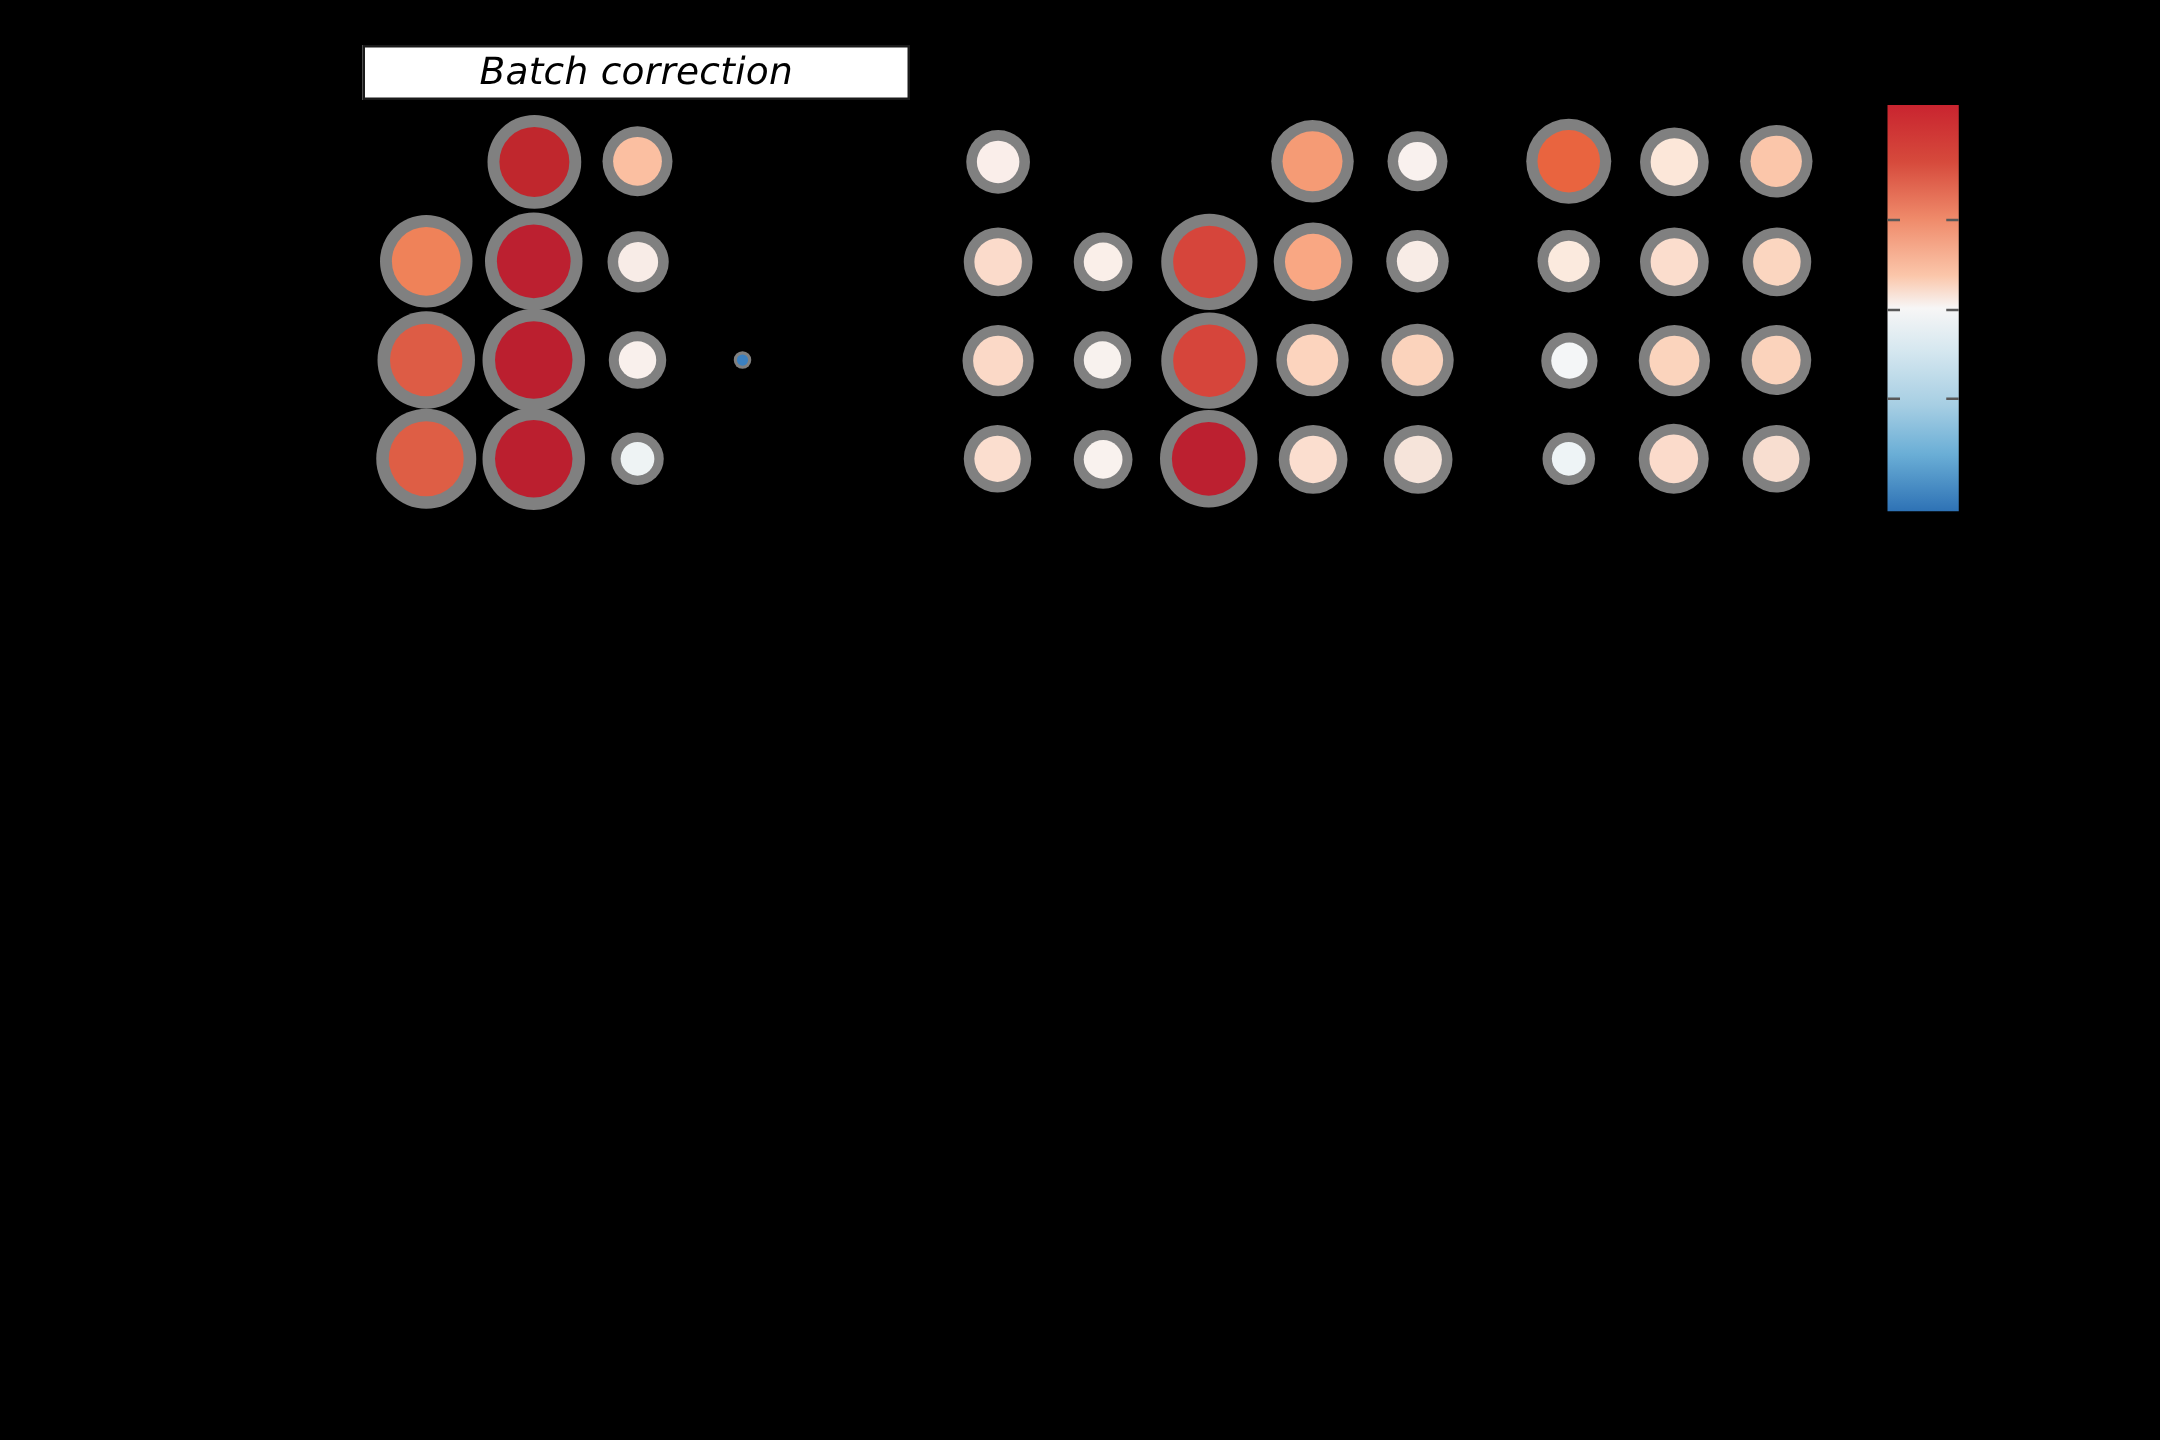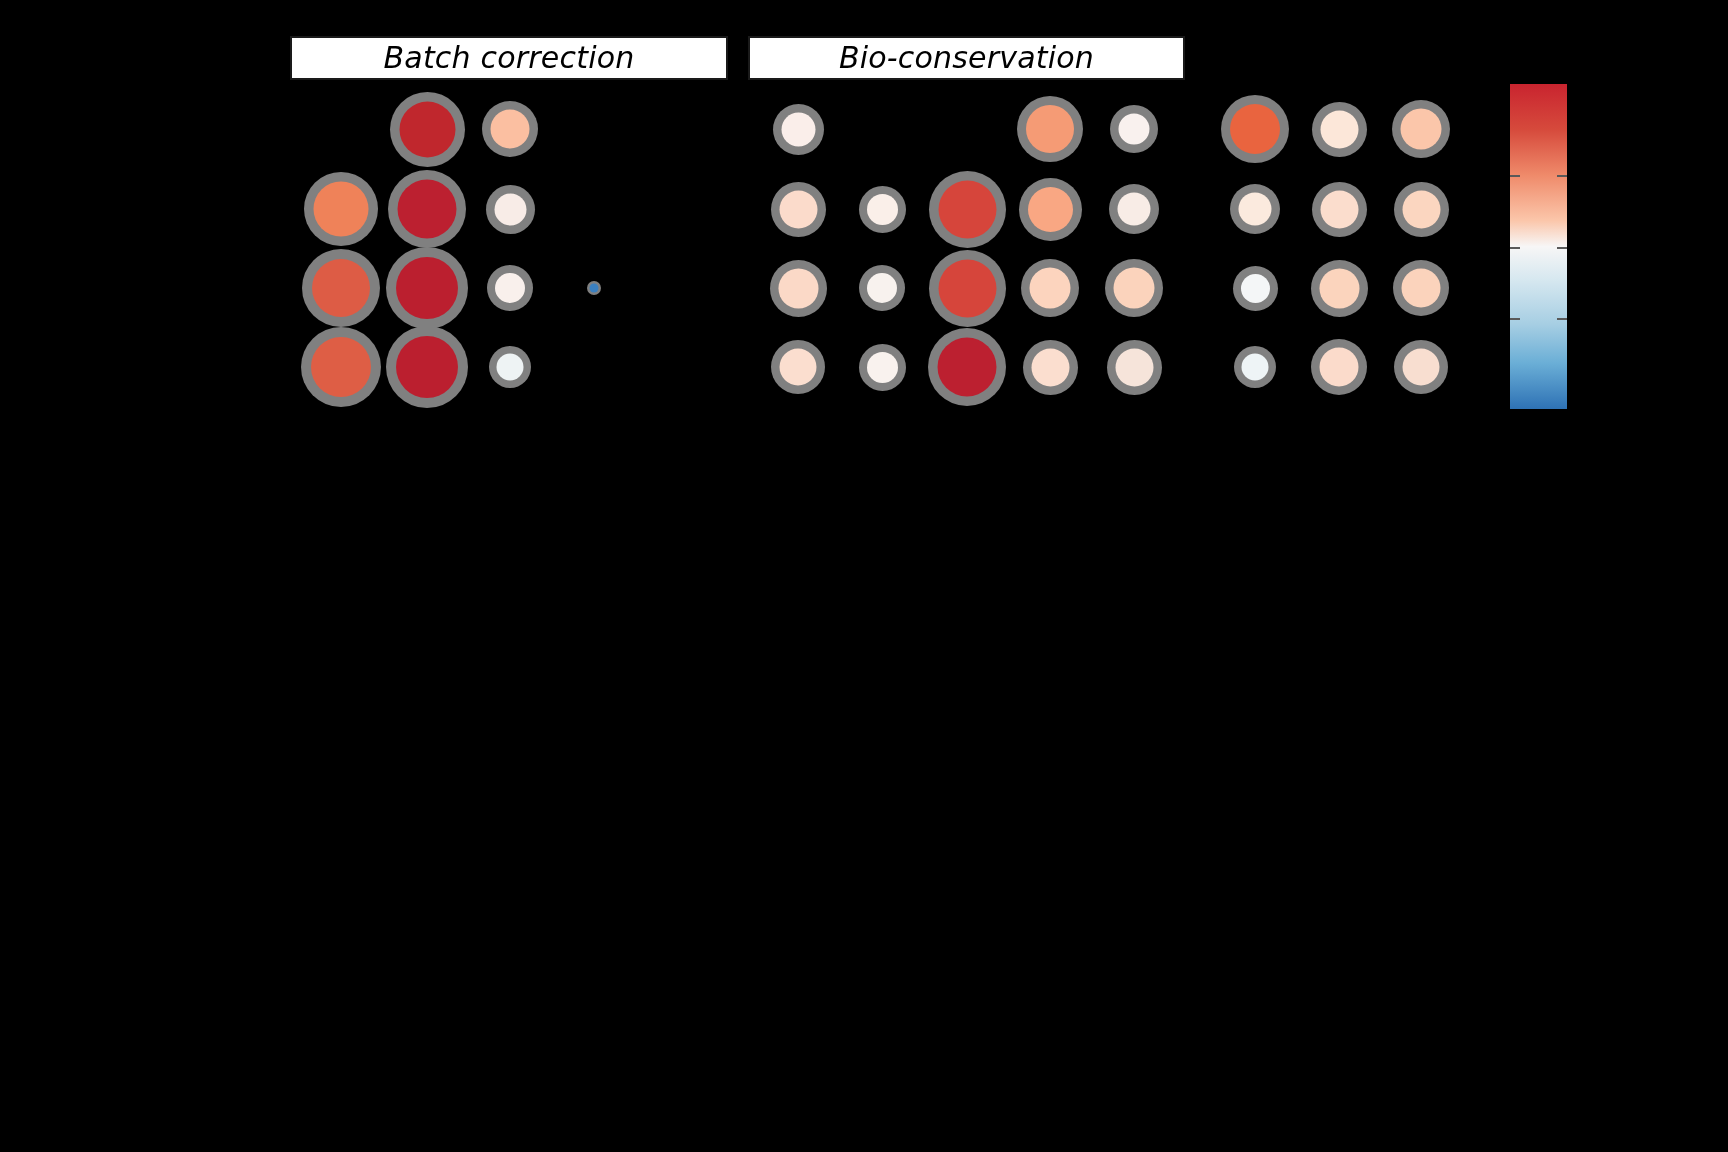--- a/index.html
+++ b/index.html
@@ -99,23 +99,20 @@
 </style>
 </head>
 <body>
 
 <div id="figure">
 
   <div class="group-header" id="gh0" style="left: 290px; top: 20px; width: 438px; height: 44px;">
       <span>Batch correction</span>
     </div>
 
-  <div class="group-header" id="gh1" style="left: 748px; top: 20px; width: 437px; height: 44px;">
-      <span>Bio-conservation</span>
-    </div>
 
 
   <div id="dot-layer">
       <div class="dot-cell" style="left: 427px; top: 113px; width: 75px; height: 75px;">
         <div class="dot-ring" style="width: 75px; height: 75px; background: rgb(128, 128, 128);"></div>
         <div class="dot-core" style="width: 56px; height: 56px; background: rgb(192, 39, 45);"></div>
       </div>
       <div class="dot-cell" style="left: 510px; top: 113px; width: 56px; height: 56px;">
         <div class="dot-ring" style="width: 56px; height: 56px; background: rgb(128, 128, 128);"></div>
         <div class="dot-core" style="width: 39px; height: 39px; background: rgb(251, 191, 161);"></div>

